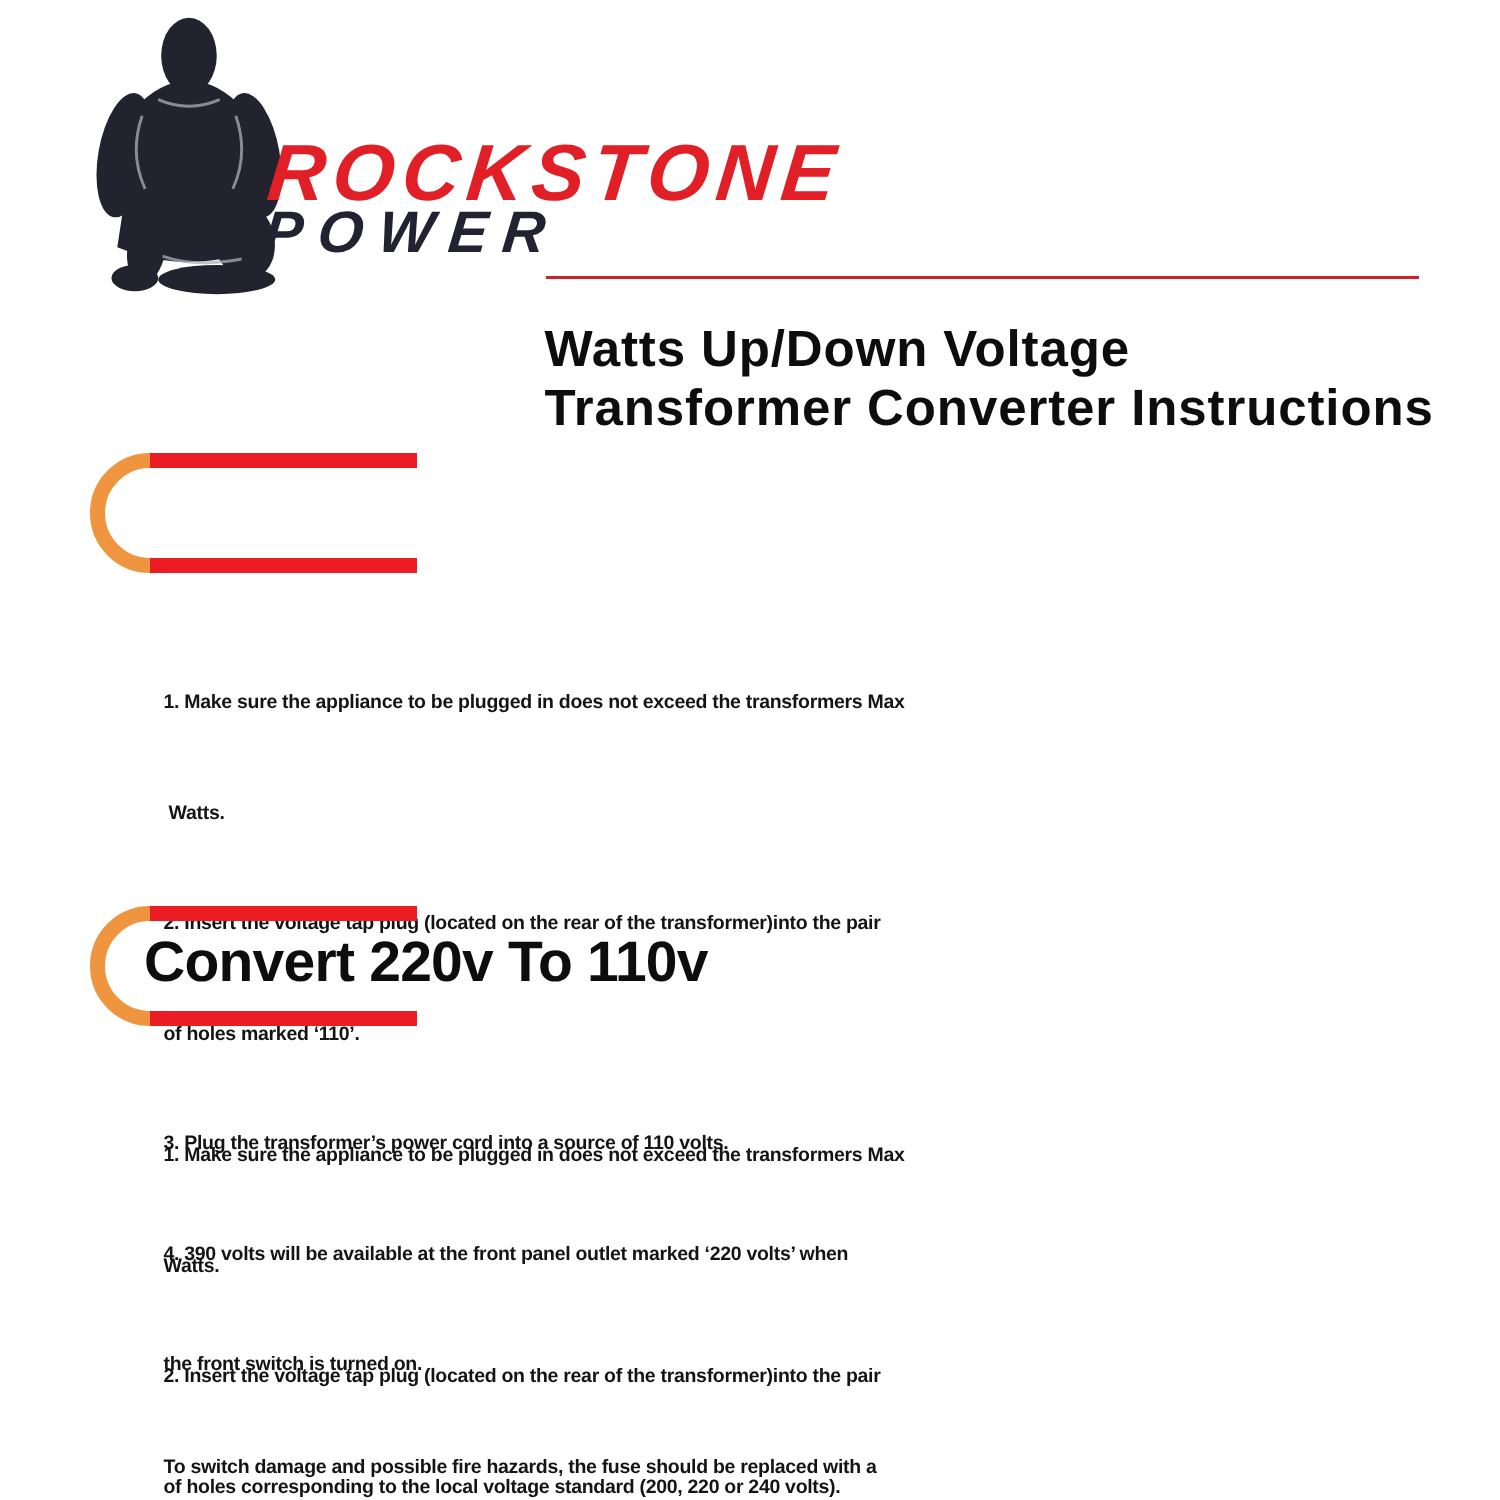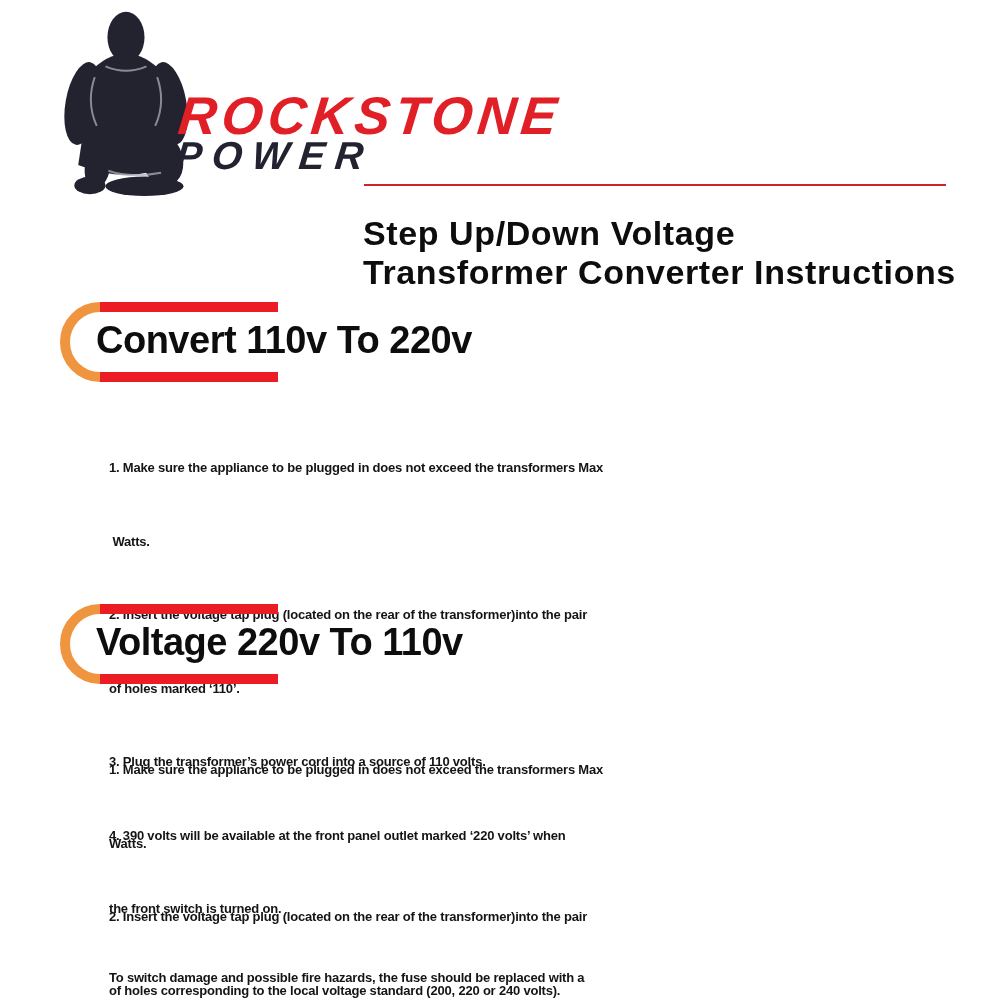--- a/index.html
+++ b/index.html
@@ -122,47 +122,46 @@
       <path d="M55,63 Q76,72 97,63"></path>
       <path d="M58,170 Q80,178 112,172"></path>
     </g>
   </svg>
 
   <div class="brand-rockstone">ROCKSTONE</div>
   <div class="brand-power">POWER</div>
   <div class="logo-rule"></div>
 
   <div class="doc-title">
-    <div>Step Up/Down Voltage</div>
+    <div>Watts Up/Down Voltage</div>
     <div>Transformer Converter Instructions</div>
   </div>
 
   <svg class="bracket bracket-1" viewBox="0 0 228 87" aria-hidden="true">
     <line x1="41" y1="8" x2="220" y2="8" style="stroke:var(--bracket-red,#ec1c24)" stroke-width="10"></line>
     <line x1="41" y1="78" x2="220" y2="78" style="stroke:var(--bracket-red,#ec1c24)" stroke-width="10"></line>
     <path d="M42,8 A35,35 0 0 0 42,78" fill="none" style="stroke:var(--bracket-orange,#f0953f)" stroke-width="10"></path>
   </svg>
-  <div class="sec-heading heading-1">Convert 110v To 220v</div>
 
   <div class="list list-1">
     <div>1. Make sure the appliance to be plugged in does not exceed the transformers Max</div>
     <div> Watts.</div>
     <div>2. Insert the voltage tap plug (located on the rear of the transformer)into the pair</div>
     <div>of holes marked ‘110’.</div>
     <div>3. Plug the transformer’s power cord into a source of 110 volts.</div>
     <div>4. 390 volts will be available at the front panel outlet marked ‘220 volts’ when</div>
     <div>the front switch is turned on.</div>
   </div>
 
   <svg class="bracket bracket-2" viewBox="0 0 228 87" aria-hidden="true">
     <line x1="41" y1="8" x2="220" y2="8" style="stroke:var(--bracket-red,#ec1c24)" stroke-width="10"></line>
     <line x1="41" y1="78" x2="220" y2="78" style="stroke:var(--bracket-red,#ec1c24)" stroke-width="10"></line>
     <path d="M42,8 A35,35 0 0 0 42,78" fill="none" style="stroke:var(--bracket-orange,#f0953f)" stroke-width="10"></path>
   </svg>
-  <div class="sec-heading heading-2">Voltage 220v To 110v</div>
+  <div class="sec-heading heading-2">Convert 220v To 110v</div>
 
   <div class="list list-2">
     <div>1. Make sure the appliance to be plugged in does not exceed the transformers Max</div>
     <div>Watts.</div>
     <div>2. Insert the voltage tap plug (located on the rear of the transformer)into the pair</div>
     <div>of holes corresponding to the local voltage standard (200, 220 or 240 volts).</div>
     
     
     
     

